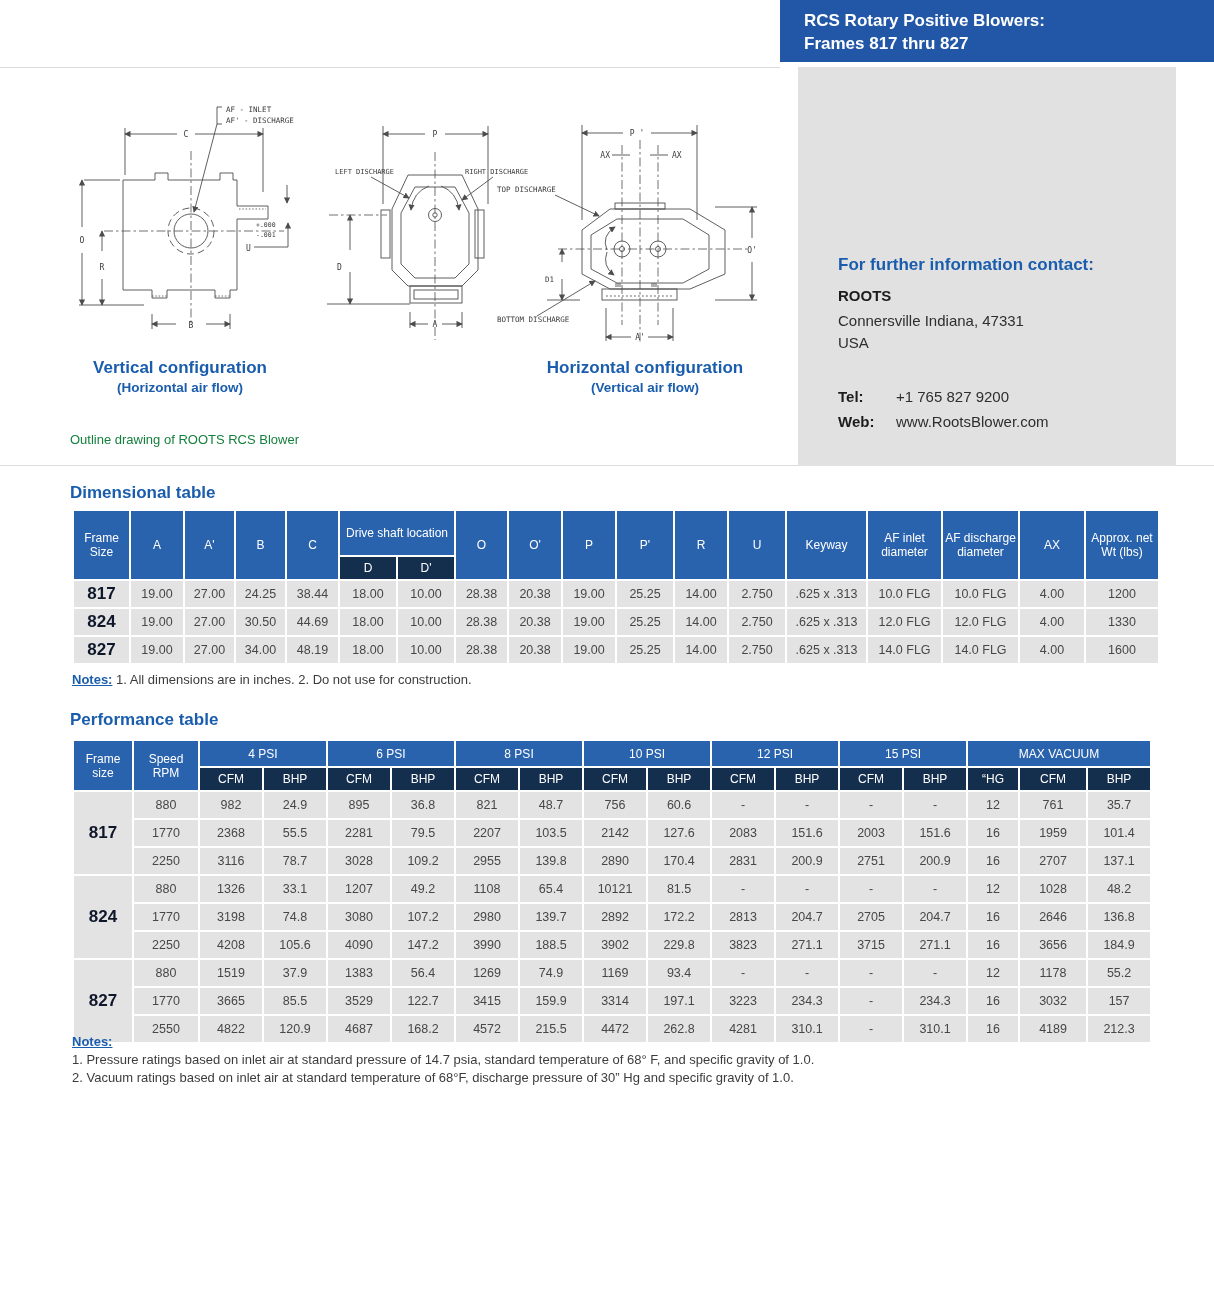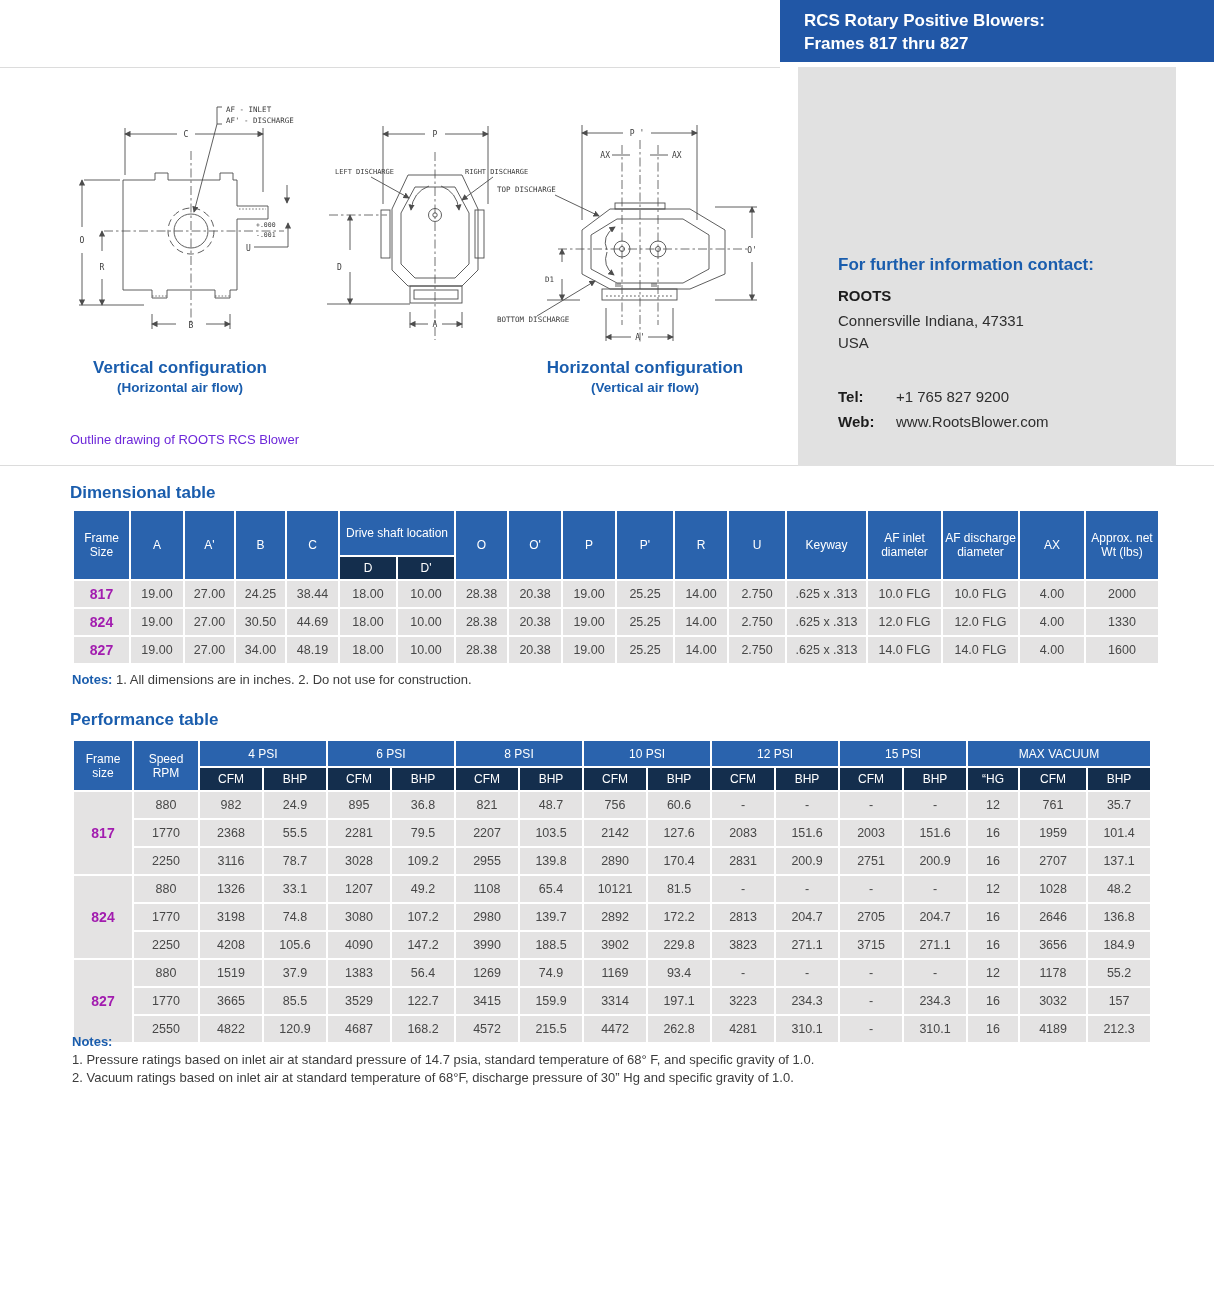--- a/index.html
+++ b/index.html
@@ -25,43 +25,43 @@
   svg text{font-family:"DejaVu Sans Mono",monospace;fill:#3a3a3a;}
   .ln{stroke:#4d4d4d;stroke-width:0.9;fill:none;}
   .cl{stroke:#4d4d4d;stroke-width:0.8;fill:none;stroke-dasharray:9 3 2.5 3;}
   .dt{stroke:#4d4d4d;stroke-width:0.8;fill:none;stroke-dasharray:1.5 1.8;}
 
   .caption{position:absolute;text-align:center;color:#1a5dad;}
   .caption .t1{font-size:17px;font-weight:bold;}
   .caption .t2{font-size:13.5px;font-weight:bold;margin-top:2px;}
   .cap-left{left:60px;top:358px;width:240px;}
   .cap-right{left:525px;top:358px;width:240px;}
-  .outline-note{position:absolute;left:70px;top:432px;font-size:13px;color:#6d28d9;}
+  .outline-note{position:absolute;left:70px;top:432px;font-size:13px;color:#15803d;}
 
   .sec-title{position:absolute;color:#1a5dad;font-weight:bold;font-size:17px;}
   .dim-title{left:70px;top:483px;}
   .perf-title{left:70px;top:710px;}
 
   table{border-collapse:separate;border-spacing:2px;table-layout:fixed;}
   .dim-table{position:absolute;left:72px;top:509px;width:1074px;}
   .perf-table{position:absolute;left:72px;top:739px;width:1074px;}
   th{background:#2a63ad;color:#fff;font-weight:normal;font-size:12px;text-align:center;
      vertical-align:middle;padding:1px 2px;}
   th.dark{background:#142e4d;}
   td{background:#e4e3e3;color:#474747;font-size:12.5px;text-align:center;height:24px;padding:1px 2px;}
-  td.frame{font-weight:bold;color:#a21caf;font-size:14px;}
+  td.frame{font-weight:bold;color:#0f172a;font-size:17px;}
   .dim-table thead tr.r1 th{height:42px;}
   .dim-table thead tr.r2 th{height:20px;}
   .perf-table thead tr.r1 th{height:23px;}
   .perf-table thead tr.r2 th{height:20px;}
 
   .notes{position:absolute;font-size:13px;color:#3c3c3c;}
   .dim-notes{left:72px;top:672px;}
   .perf-notes{left:72px;top:1033px;line-height:18px;}
-  .nlabel{color:#1a5dad;font-weight:bold;}
+  .nlabel{color:#1a5dad;font-weight:bold;text-decoration:underline;}
 </style>
 </head>
 <body>
 
 <div class="page">
 
   <div class="banner">
     <div>RCS Rotary Positive Blowers:</div>
     <div>Frames 817 thru 827</div>
   </div>
@@ -286,21 +286,21 @@
           <td>28.38</td>
           <td>20.38</td>
           <td>19.00</td>
           <td>25.25</td>
           <td>14.00</td>
           <td>2.750</td>
           <td>.625 x .313</td>
           <td>10.0 FLG</td>
           <td>10.0 FLG</td>
           <td>4.00</td>
-          <td>2000</td>
+          <td>1200</td>
         </tr>
         <tr>
           <td class="frame">824</td>
           <td>19.00</td>
           <td>27.00</td>
           <td>30.50</td>
           <td>44.69</td>
           <td>18.00</td>
           <td>10.00</td>
           <td>28.38</td>

